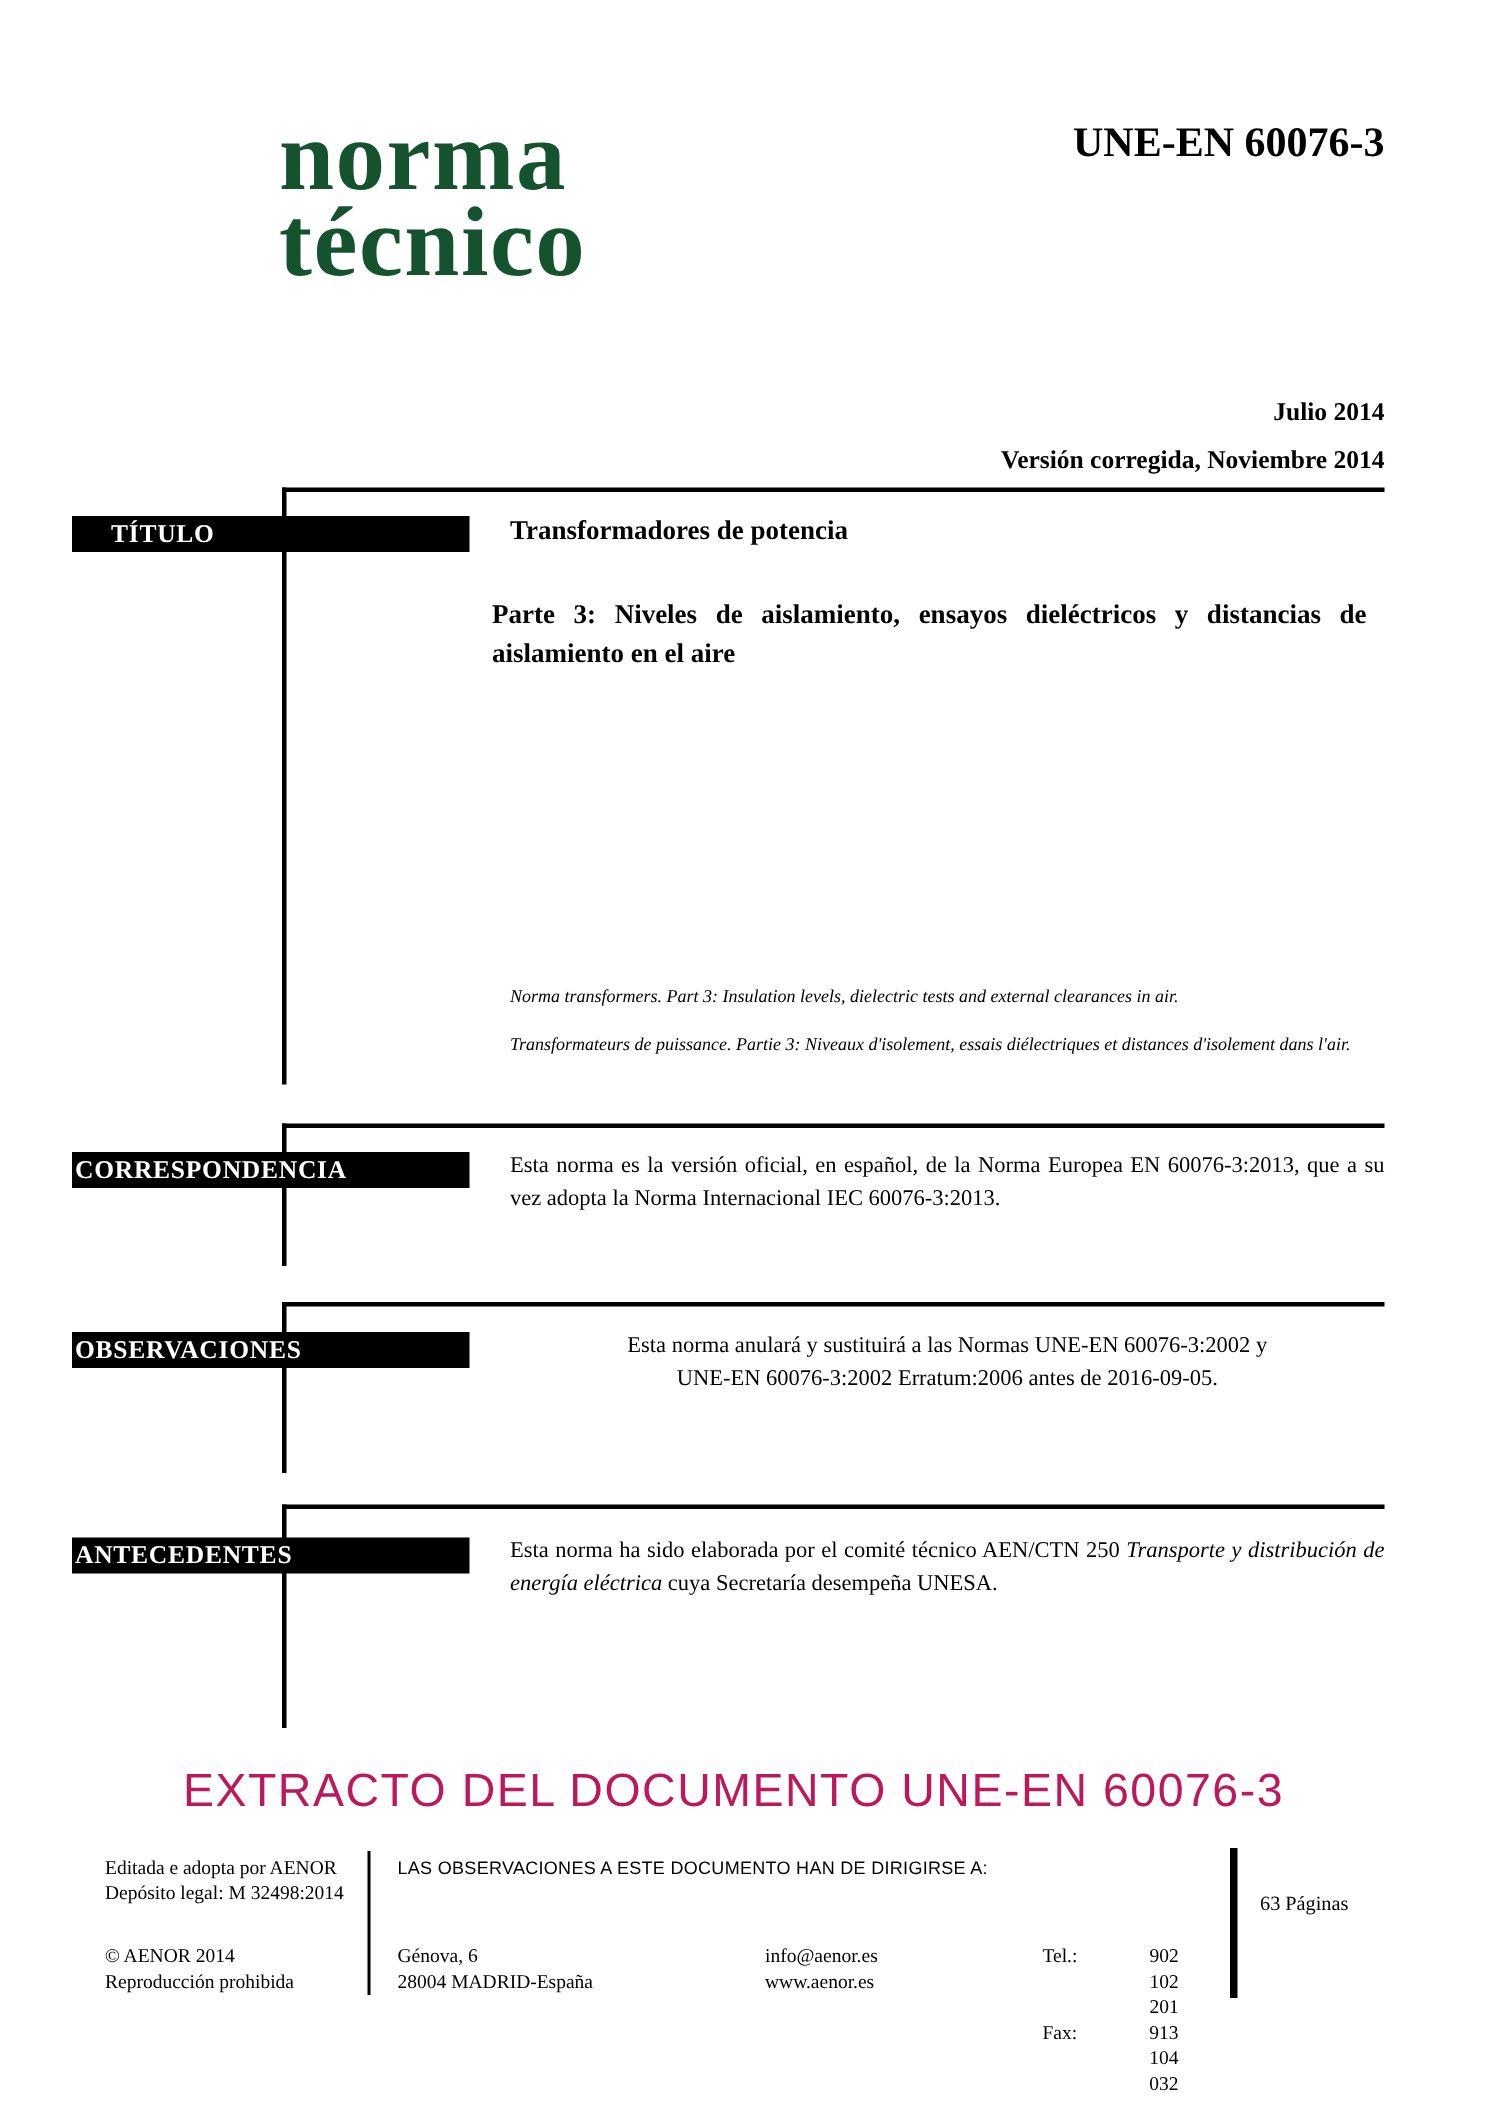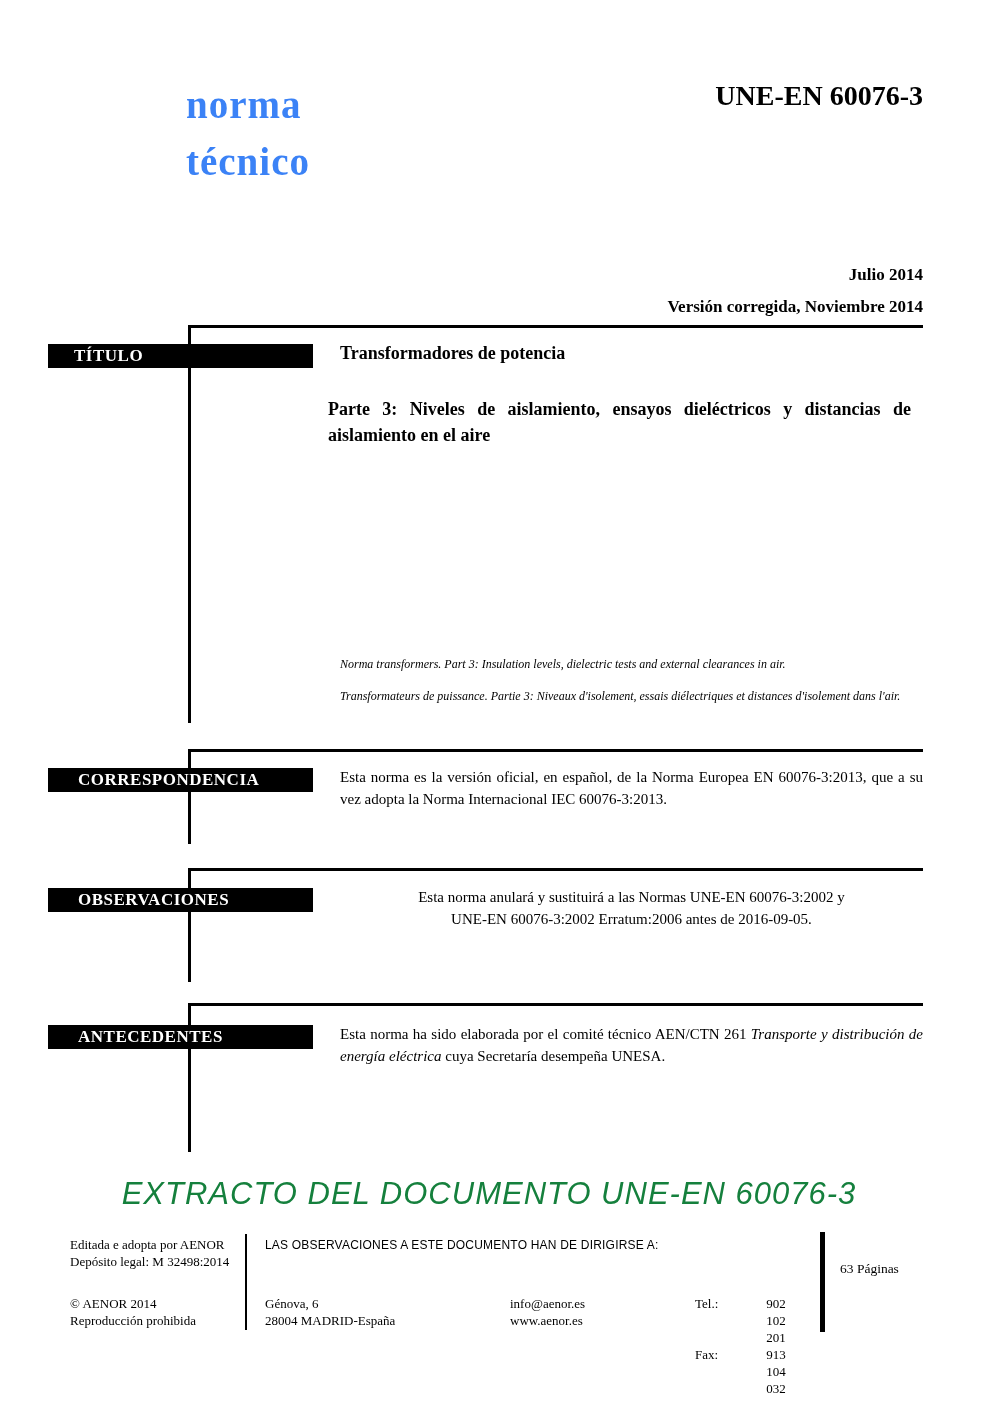--- a/index.html
+++ b/index.html
@@ -9,22 +9,22 @@
     background:#ffffff;
     font-family:"Liberation Serif", serif;
     color:#000;
     overflow:hidden;
   }
   .abs{position:absolute;}
 
   
   .logo{
     left:186px;top:76px;
-    font-size:39px;line-height:57px;
-    font-weight:bold;color:#3b82f6;
+    font-size:66px;line-height:57px;
+    font-weight:bold;color:#14532d;
     letter-spacing:1px;
   }
   .doc-code{
     left:560px;top:80px;width:363px;
     text-align:right;
     font-size:28px;font-weight:bold;
   }
   .date-line{
     left:500px;top:265px;width:423px;
     text-align:right;font-size:17px;font-weight:bold;
@@ -35,21 +35,21 @@
   }
 
   
   .hrule{background:#000;height:3px;left:188px;width:735px;}
   .vrule{background:#000;width:3px;left:188px;}
   .label-box{
     left:48px;width:265px;height:24px;
     background:#000;color:#fff;
     font-weight:bold;font-size:17px;
     letter-spacing:0.5px;
-    padding-left:30px;box-sizing:border-box;
+    padding-left:2px;box-sizing:border-box;
     display:flex;align-items:center;
     z-index:2;
   }
   .body-text{
     left:340px;width:583px;
     font-size:15px;line-height:22px;
     text-align:justify;
   }
   .title-main{
     left:340px;top:343px;width:583px;
@@ -69,22 +69,21 @@
     font-size:12px;font-style:italic;line-height:18px;
     text-align:justify;
   }
 
   
   .extract{
     left:55px;top:1176px;width:868px;
     text-align:center;
     font-family:"Liberation Sans", sans-serif;
     font-size:31px;letter-spacing:1px;
-    color:#15803d;
-    font-style:italic;
+    color:#be185d;
   }
 
   
   .ft{font-size:13px;line-height:17px;}
   .ft-left-top{left:70px;top:1236px;width:175px;}
   .ft-left-bottom{left:70px;top:1295px;width:175px;}
   .ft-div1{left:245px;top:1234px;width:2px;height:96px;background:#000;}
   .ft-div2{left:820px;top:1232px;width:5px;height:100px;background:#000;}
   .ft-notice{
     left:265px;top:1238px;width:550px;
@@ -145,21 +144,21 @@
   <div class="abs body-text" style="top:886px;text-align:center;">
     <div>Esta norma anulará y sustituirá a las Normas UNE-EN 60076-3:2002 y</div>
     <div>UNE-EN 60076-3:2002 Erratum:2006 antes de 2016-09-05.</div>
   </div>
 
   <div class="abs hrule" style="top:1003px;"></div>
   <div class="abs vrule" style="top:1003px;height:149px;"></div>
   <div class="abs label-box" style="top:1025px;">
     <span>ANTECEDENTES</span>
   </div>
-  <div class="abs body-text" style="top:1023px;"><span>Esta norma ha sido elaborada por el comité técnico AEN/CTN 261 </span><span style="font-style:italic;">Transporte y distribución de energía eléctrica</span><span> cuya Secretaría desempeña UNESA.</span></div>
+  <div class="abs body-text" style="top:1023px;"><span>Esta norma ha sido elaborada por el comité técnico AEN/CTN 250 </span><span style="font-style:italic;">Transporte y distribución de energía eléctrica</span><span> cuya Secretaría desempeña UNESA.</span></div>
 
   <div class="abs extract">EXTRACTO DEL DOCUMENTO UNE-EN 60076-3</div>
 
   <div class="abs ft ft-left-top">
     <div>Editada e adopta por AENOR</div>
     <div>Depósito legal: M 32498:2014</div>
   </div>
   <div class="abs ft ft-left-bottom">
     <div>© AENOR 2014</div>
     <div>Reproducción prohibida</div>

